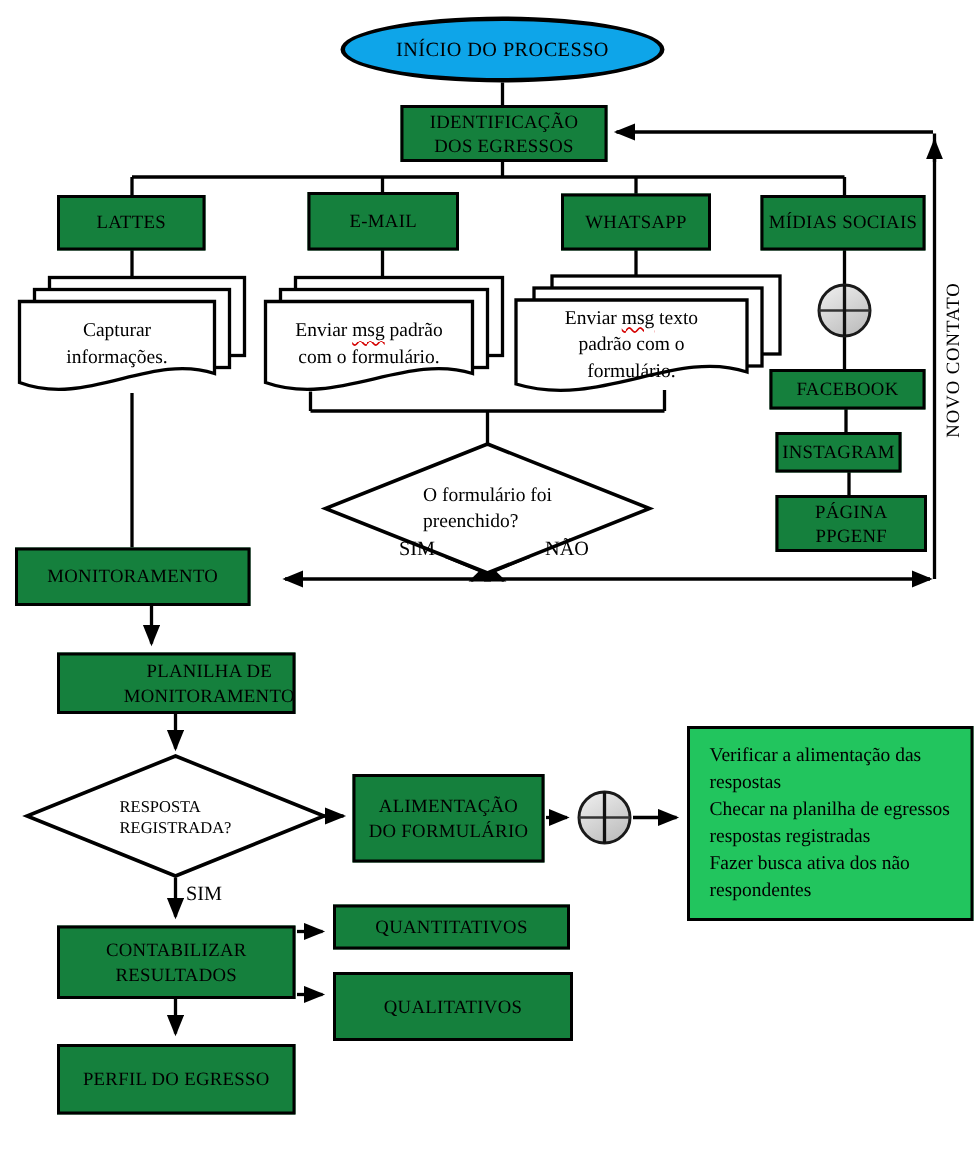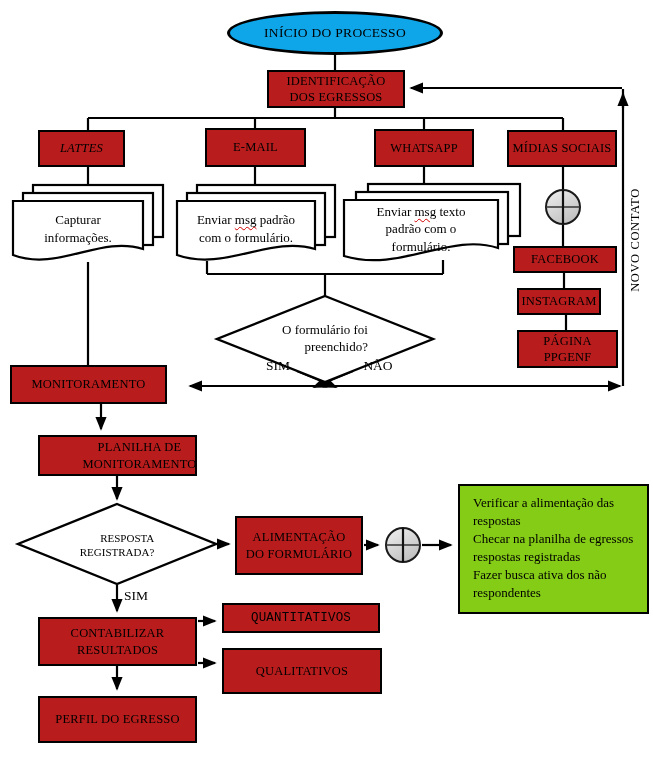--- a/index.html
+++ b/index.html
@@ -2,40 +2,40 @@
 <html><head>
 <meta charset="utf-8">
 <style>
   html,body{margin:0;padding:0;background:#ffffff;}
   #canvas{
     position:relative;width:653px;height:767px;background:#ffffff;
     font-family:"Liberation Serif","DejaVu Serif",serif;color:#000;overflow:hidden;
   }
   #wires{position:absolute;left:0;top:0;width:653px;height:767px;}
   .box{
-    position:absolute;box-sizing:border-box;border:2.5px solid #000;background:#b91c1c;
+    position:absolute;box-sizing:border-box;border:2.5px solid #000;background:#15803d;
     display:flex;align-items:center;justify-content:center;text-align:center;
     white-space:pre-line;font-size:12.5px;line-height:1.3;letter-spacing:.2px;
   }
   .oval{
     position:absolute;box-sizing:border-box;border:3px solid #000;background:#0ea5e9;
     border-radius:50%;display:flex;align-items:center;justify-content:center;
     font-size:13.5px;letter-spacing:.3px;
   }
   .lbl{
     position:absolute;display:flex;align-items:center;justify-content:center;
-    text-align:right;white-space:pre-line;font-size:13px;line-height:1.3;
+    text-align:left;white-space:pre-line;font-size:13px;line-height:1.3;
   }
   .doc-lbl{position:absolute;display:flex;align-items:center;justify-content:center;
     text-align:center;font-size:13px;line-height:1.35;}
   .sic{text-decoration:underline;text-decoration-style:wavy;text-decoration-color:#d40000;
     text-decoration-thickness:1px;text-underline-offset:2px;}
   .branch{font-size:13.5px;}
   .notes{
-    position:absolute;box-sizing:border-box;border:2.5px solid #000;background:#84cc16;
+    position:absolute;box-sizing:border-box;border:2.5px solid #000;background:#22c55e;
     padding:8px 8px 8px 13px;font-size:13px;line-height:1.38;text-align:left;
   }
   .vertical{
     position:absolute;transform:rotate(-90deg);transform-origin:center;
     font-size:12.5px;letter-spacing:.6px;text-align:center;white-space:nowrap;
   }
 </style>
 </head>
 <body>
 
@@ -131,21 +131,21 @@
 
   <div class="oval" style="left:227px;top:11px;width:216px;height:44px;">
     <span>INÍCIO DO PROCESSO</span>
   </div>
 
   <div class="box" style="left:267px;top:70px;width:138px;height:38px;">
     <span>IDENTIFICAÇÃO
 DOS EGRESSOS</span>
   </div>
 
-  <div class="box" style="left:38px;top:130px;width:87px;height:37px;font-style:italic;">
+  <div class="box" style="left:38px;top:130px;width:99px;height:37px;">
     <span>LATTES</span>
   </div>
   <div class="box" style="left:205px;top:128px;width:101px;height:39px;">
     <span>E-MAIL</span>
   </div>
   <div class="box" style="left:374px;top:129px;width:100px;height:38px;">
     <span>WHATSAPP</span>
   </div>
   <div class="box" style="left:507px;top:130px;width:110px;height:37px;">
     <span>MÍDIAS SOCIAIS</span>
@@ -200,21 +200,21 @@
   <div class="notes" style="left:458px;top:484px;width:191px;height:130px;">
     <div>Verificar a alimentação das respostas</div>
     <div>Checar na planilha de egressos respostas registradas</div>
     <div>Fazer busca ativa dos não respondentes</div>
   </div>
 
   <div class="box" style="left:38px;top:617px;width:159px;height:49px;">
     <span>CONTABILIZAR
 RESULTADOS</span>
   </div>
-  <div class="box" style="left:222px;top:603px;width:158px;height:30px;font-family:Liberation Mono, monospace;">
+  <div class="box" style="left:222px;top:603px;width:158px;height:30px;">
     <span>QUANTITATIVOS</span>
   </div>
   <div class="box" style="left:222px;top:648px;width:160px;height:46px;font-family:Liberation Serif, serif;">
     <span>QUALITATIVOS</span>
   </div>
   <div class="box" style="left:38px;top:696px;width:159px;height:47px;">
     <span>PERFIL DO EGRESSO</span>
   </div>
 
 </div>

